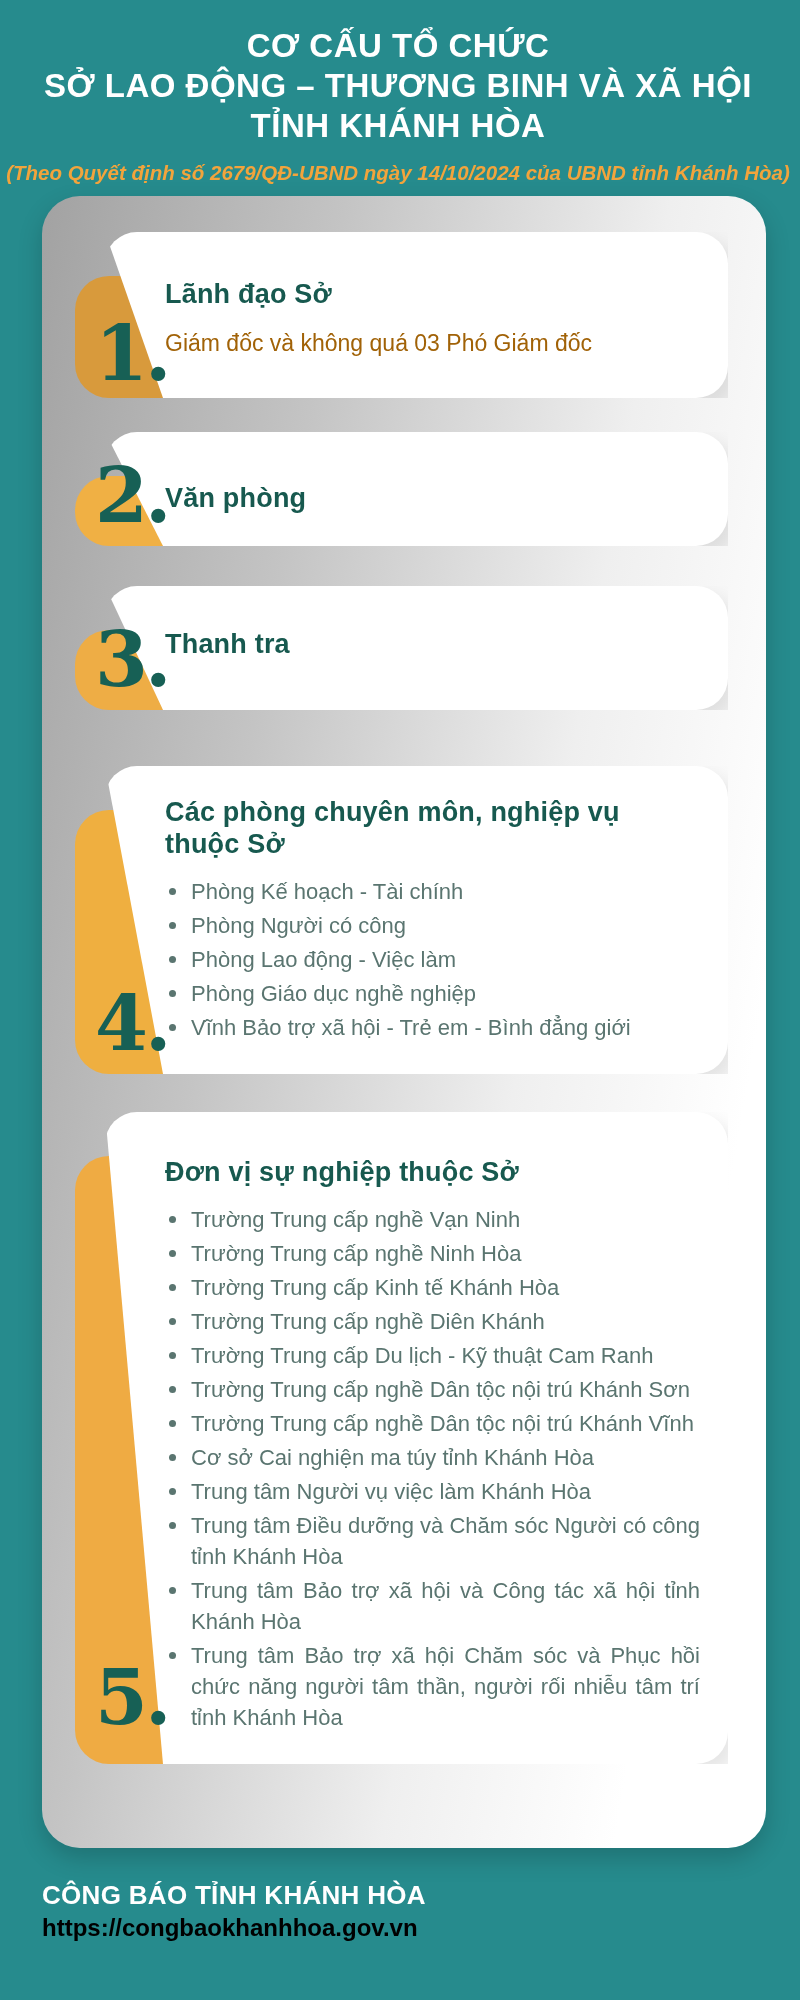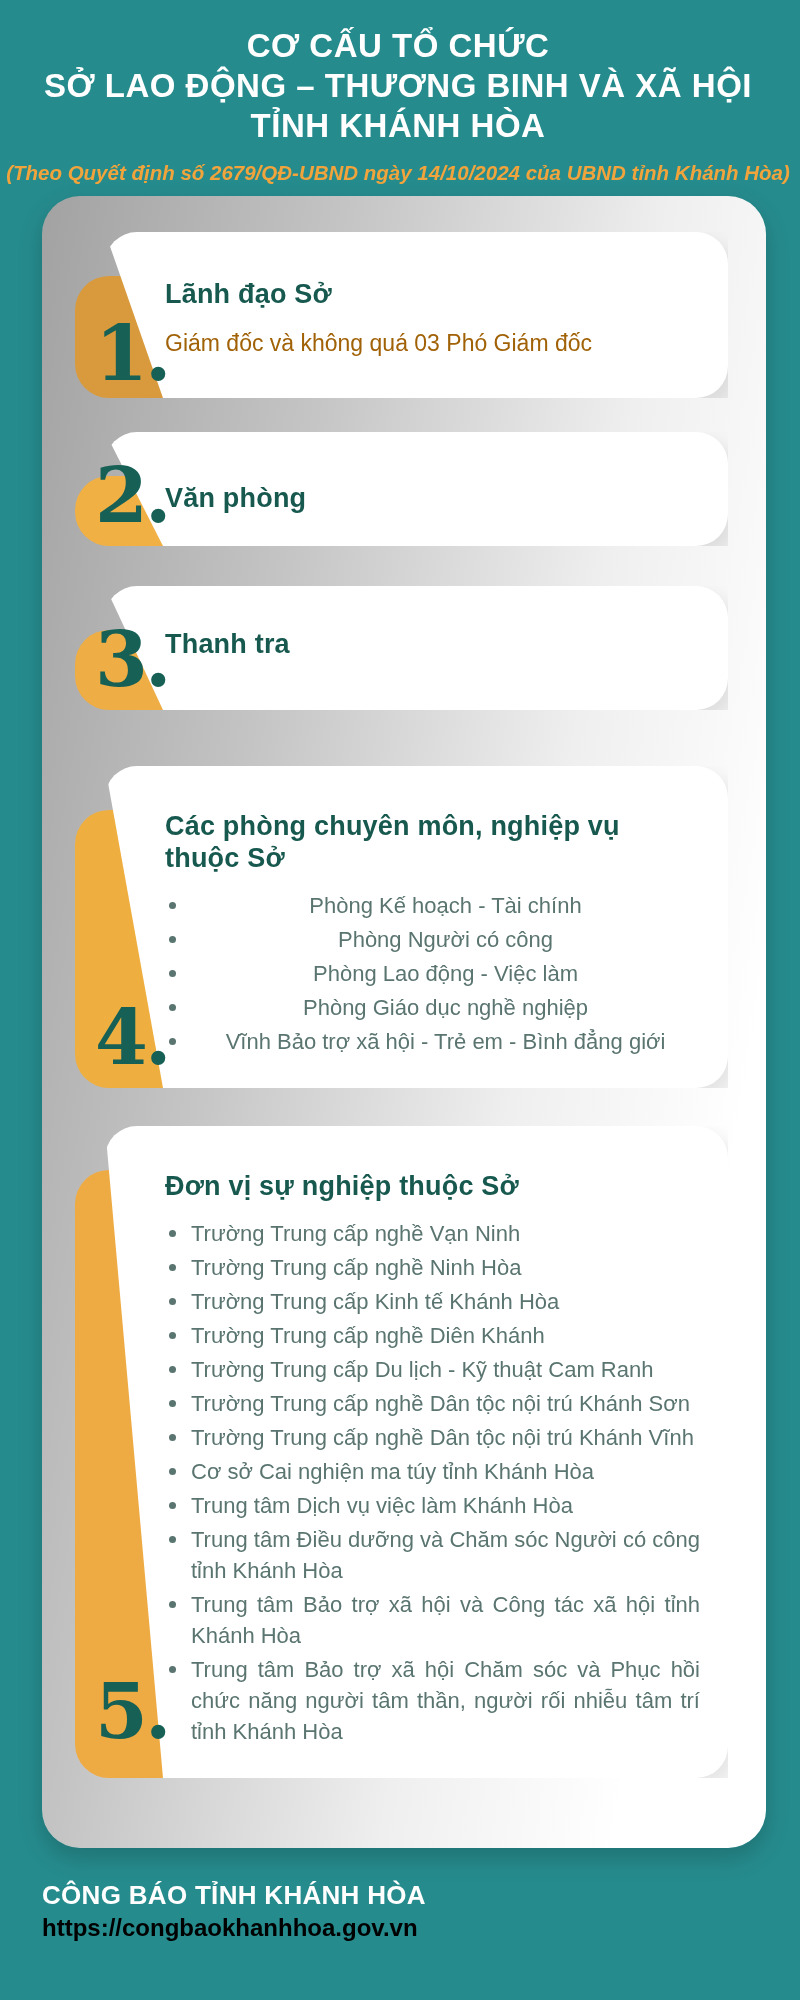--- a/index.html
+++ b/index.html
@@ -48,31 +48,30 @@
   }
   .card-title{
     margin:0;color:#17594f;font-weight:800;font-size:27px;line-height:32px;
     letter-spacing:.2px;
   }
   .card-subtitle{margin:18px 0 12px 0;color:#a16207;font-size:23px;line-height:30px;}
   .card-list{margin:16px 0 0 2px;padding:0 0 0 24px;list-style:none;}
   .card-list li{
     position:relative;color:#5a7570;font-size:22px;line-height:31px;
     margin-bottom:3px;
-    text-align:center;
   }
   .card-list li::before{
     content:"";position:absolute;left:-22px;top:12px;width:7px;height:7px;
     border-radius:50%;background:#5a7570;
   }
   
   .c1{margin-top:36px;}  .c1 .white-card{min-height:166px;padding-top:46px;}
   .c2{margin-top:34px;}  .c2 .white-card{min-height:114px;padding-top:50px;}
   .c3{margin-top:40px;}  .c3 .white-card{min-height:124px;padding-top:42px;}
-  .c4{margin-top:56px;}  .c4 .white-card{padding-top:44px;}
+  .c4{margin-top:56px;}  .c4 .white-card{padding-top:30px;}
   .c5{margin-top:38px;}  .c5 .white-card{padding-top:44px;}
   .c5 .num{bottom:28px;}
   .c5 .card-list li{text-align:justify;}
   .c1 .num{bottom:6px;}
   
   .footer{position:absolute;left:42px;top:1878px;color:#ffffff;}
   .footer-org{font-weight:800;font-size:26px;line-height:34px;letter-spacing:.3px;}
   .footer-url{font-weight:bold;font-size:24px;line-height:32px;color:#000000;text-decoration:none;display:inline-block;}
 </style>
 </head>
@@ -138,21 +137,21 @@
 
       <ul class="card-list">
           <li>Trường Trung cấp nghề Vạn Ninh</li>
           <li>Trường Trung cấp nghề Ninh Hòa</li>
           <li>Trường Trung cấp Kinh tế Khánh Hòa</li>
           <li>Trường Trung cấp nghề Diên Khánh</li>
           <li>Trường Trung cấp Du lịch - Kỹ thuật Cam Ranh</li>
           <li>Trường Trung cấp nghề Dân tộc nội trú Khánh Sơn</li>
           <li>Trường Trung cấp nghề Dân tộc nội trú Khánh Vĩnh</li>
           <li>Cơ sở Cai nghiện ma túy tỉnh Khánh Hòa</li>
-          <li>Trung tâm Dịch vụ việc làm Khánh Hòa</li>
+          <li>Trung tâm Người vụ việc làm Khánh Hòa</li>
           <li>Trung tâm Điều dưỡng và Chăm sóc Người có công tỉnh Khánh Hòa</li>
           <li>Trung tâm Bảo trợ xã hội và Công tác xã hội tỉnh Khánh Hòa</li>
           <li>Trung tâm Bảo trợ xã hội Chăm sóc và Phục hồi chức năng người tâm thần, người rối nhiễu tâm trí tỉnh Khánh Hòa</li>
         </ul>
     </div>
   </section>
 </main>
 
 <footer class="footer">
   <div class="footer-org">CÔNG BÁO TỈNH KHÁNH HÒA</div>

